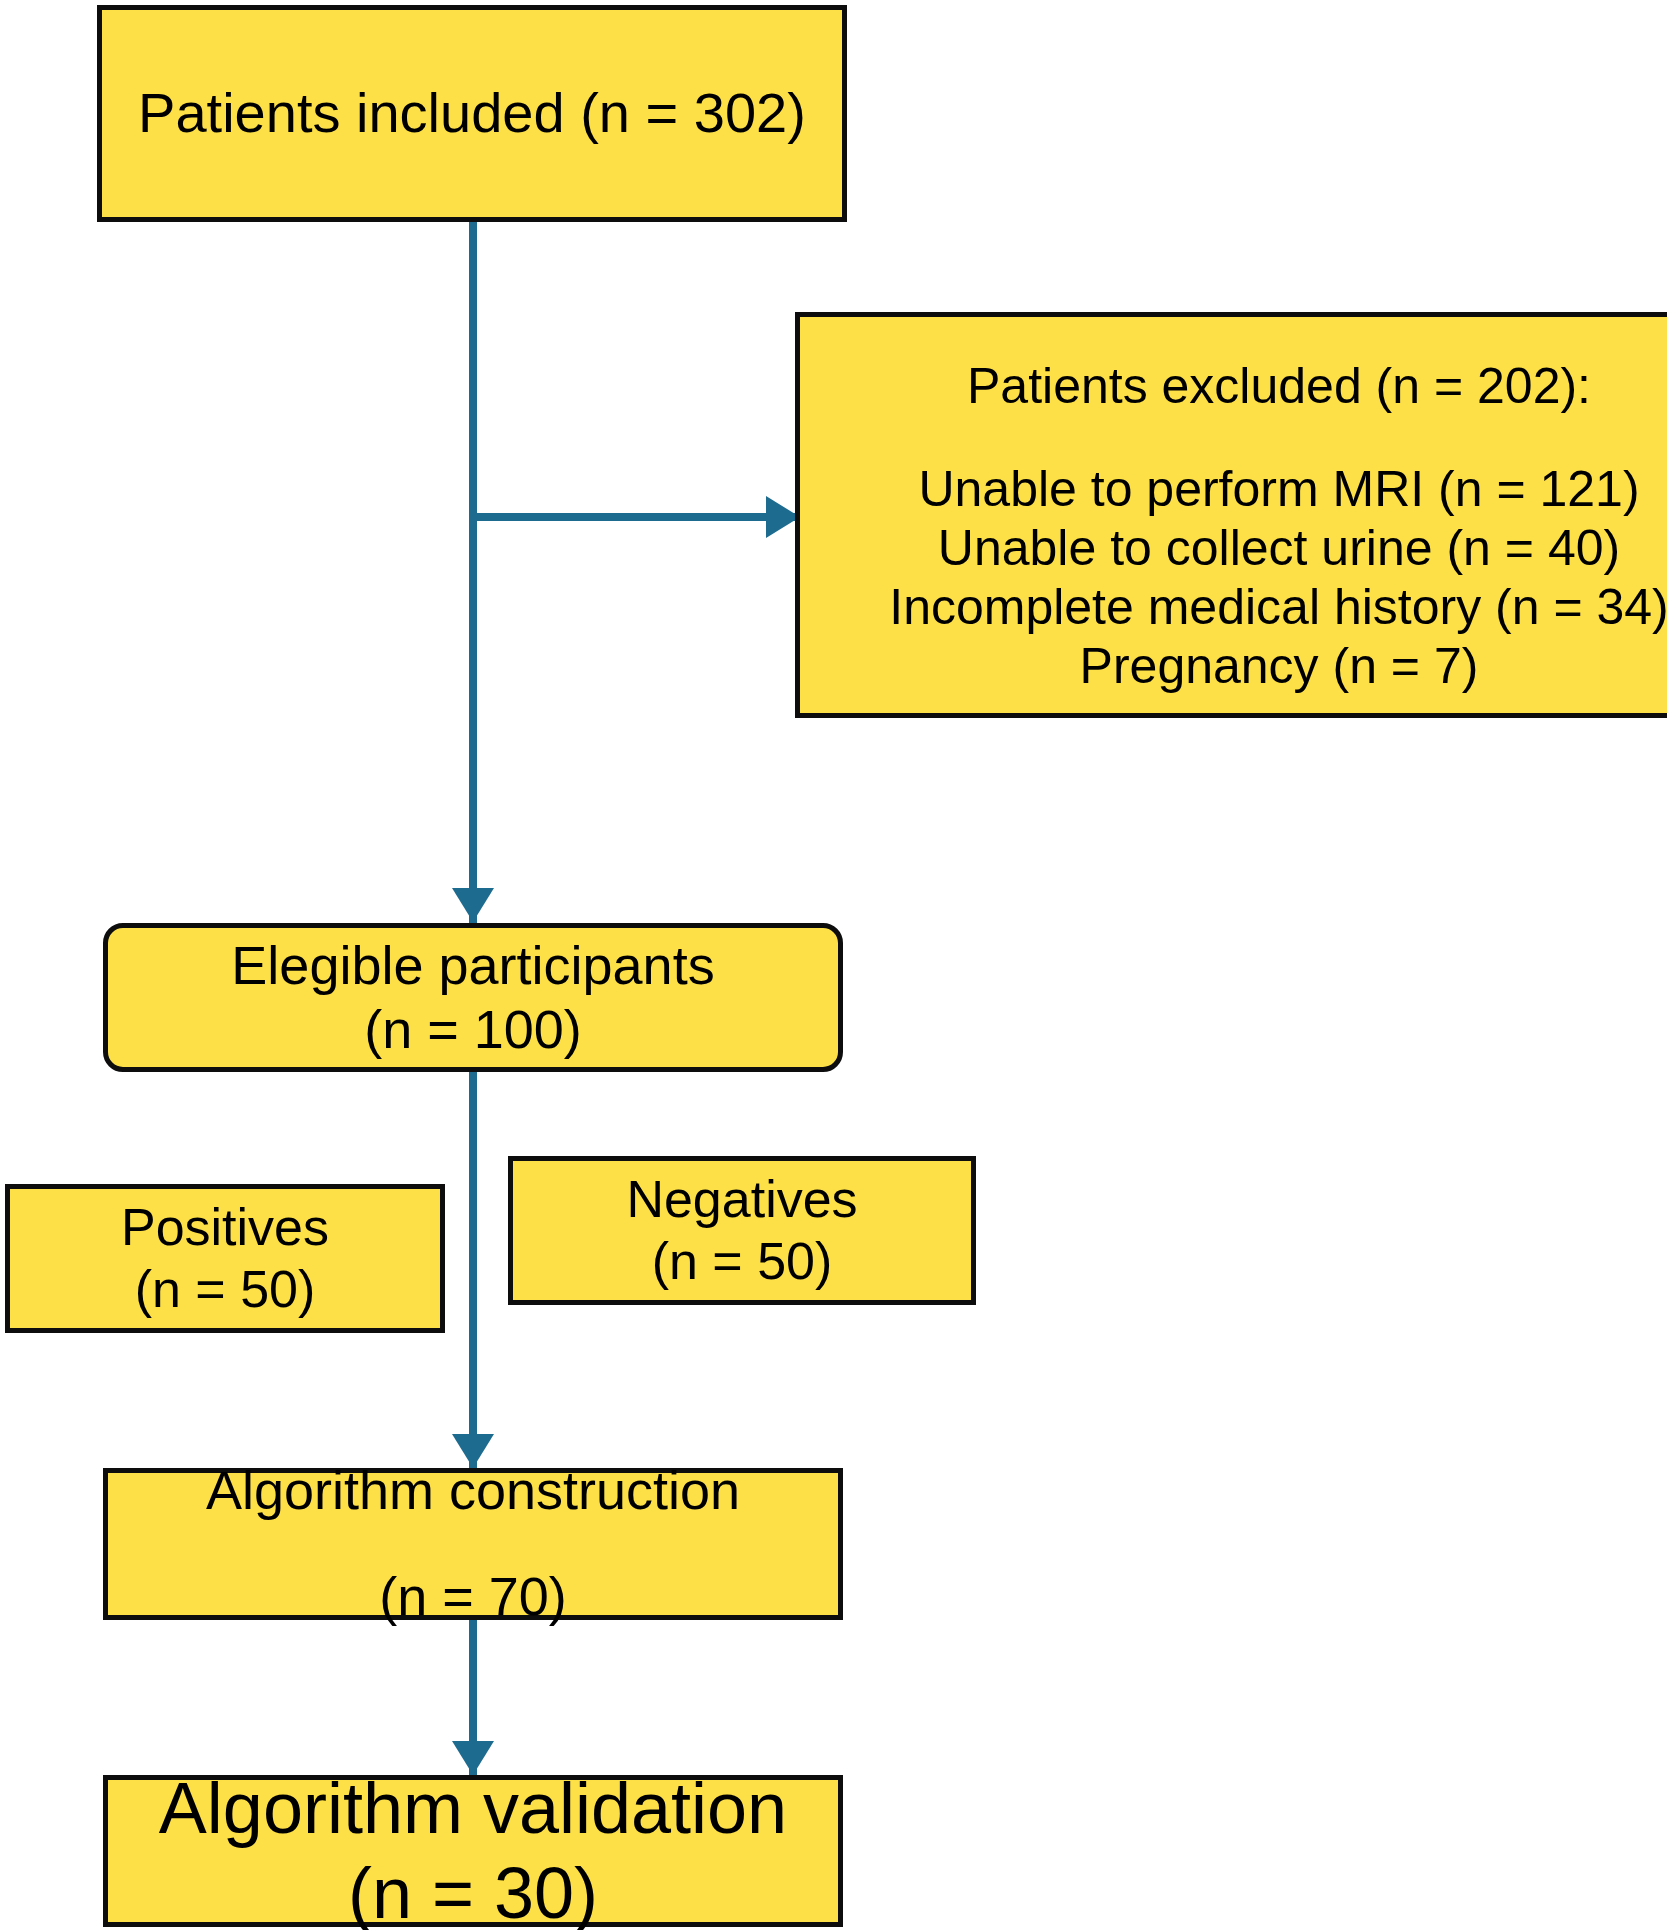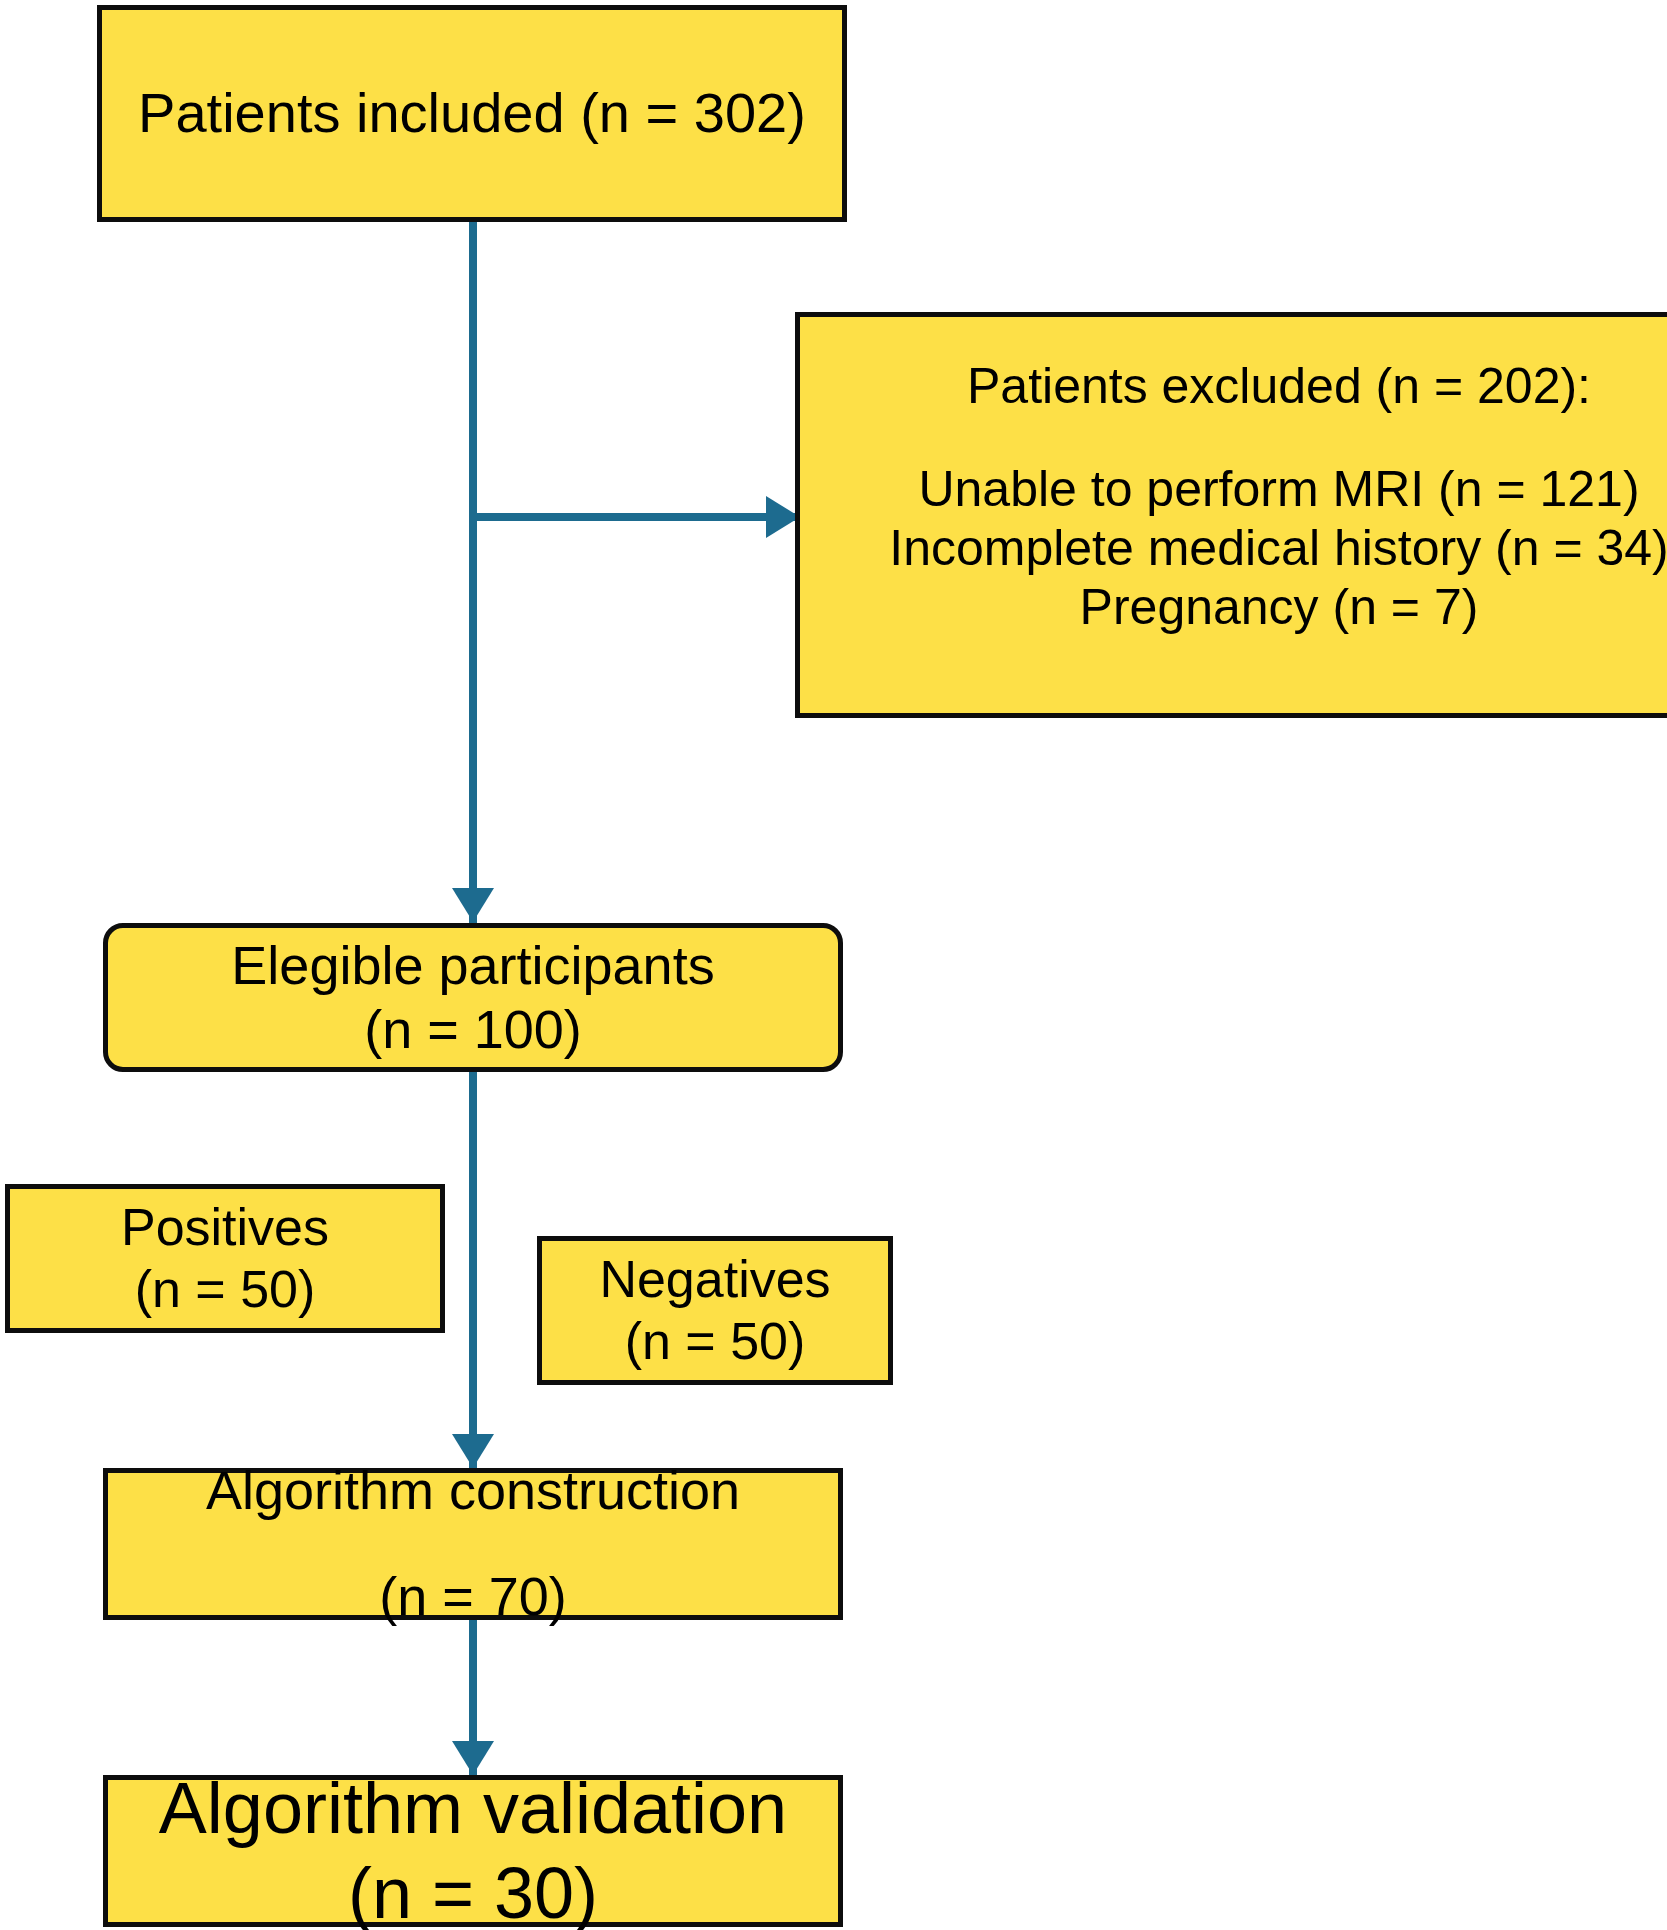--- a/index.html
+++ b/index.html
@@ -50,23 +50,22 @@
   #node-eligible {
     left: 103px; top: 923px;  width: 740px;  height: 149px;
     font-size: 54px;
     border-radius: 20px;
   }
   #node-positives {
     left: 5px;   top: 1184px; width: 440px;  height: 149px;
     font-size: 52px;
   }
   #node-negatives {
-    left: 508px; top: 1236px; width: 356px;  height: 149px;
+    left: 508px; top: 1156px; width: 468px;  height: 149px;
     font-size: 52px;
-    margin-left: 29px;
   }
   #node-construction {
     left: 103px; top: 1468px; width: 740px;  height: 152px;
     font-size: 54px;
     gap: 42px;
   }
   #node-validation {
     left: 103px; top: 1775px; width: 740px;  height: 152px;
     font-size: 72px;
   }
@@ -124,20 +123,21 @@
   <div class="arrowhead arrow-down" id="arrow-construction"></div>
   <div class="arrowhead arrow-down" id="arrow-validation"></div>
 
   <div class="node" id="node-included">
     <span class="line">Patients included (n = 302)</span>
   </div>
 
   <div class="node" id="node-excluded">
     <span class="line heading">Patients excluded  (n = 202):</span>
     <span class="line">Unable to perform MRI (n = 121)</span>
+    <span class="line">Unable to collect urine (n = 40)</span>
     <span class="line">Incomplete medical history (n = 34)</span>
     <span class="line">Pregnancy (n = 7)</span>
   </div>
 
   <div class="node" id="node-eligible">
     <span class="line">Elegible participants</span>
     <span class="line">(n = 100)</span>
   </div>
 
   <div class="node" id="node-positives">

